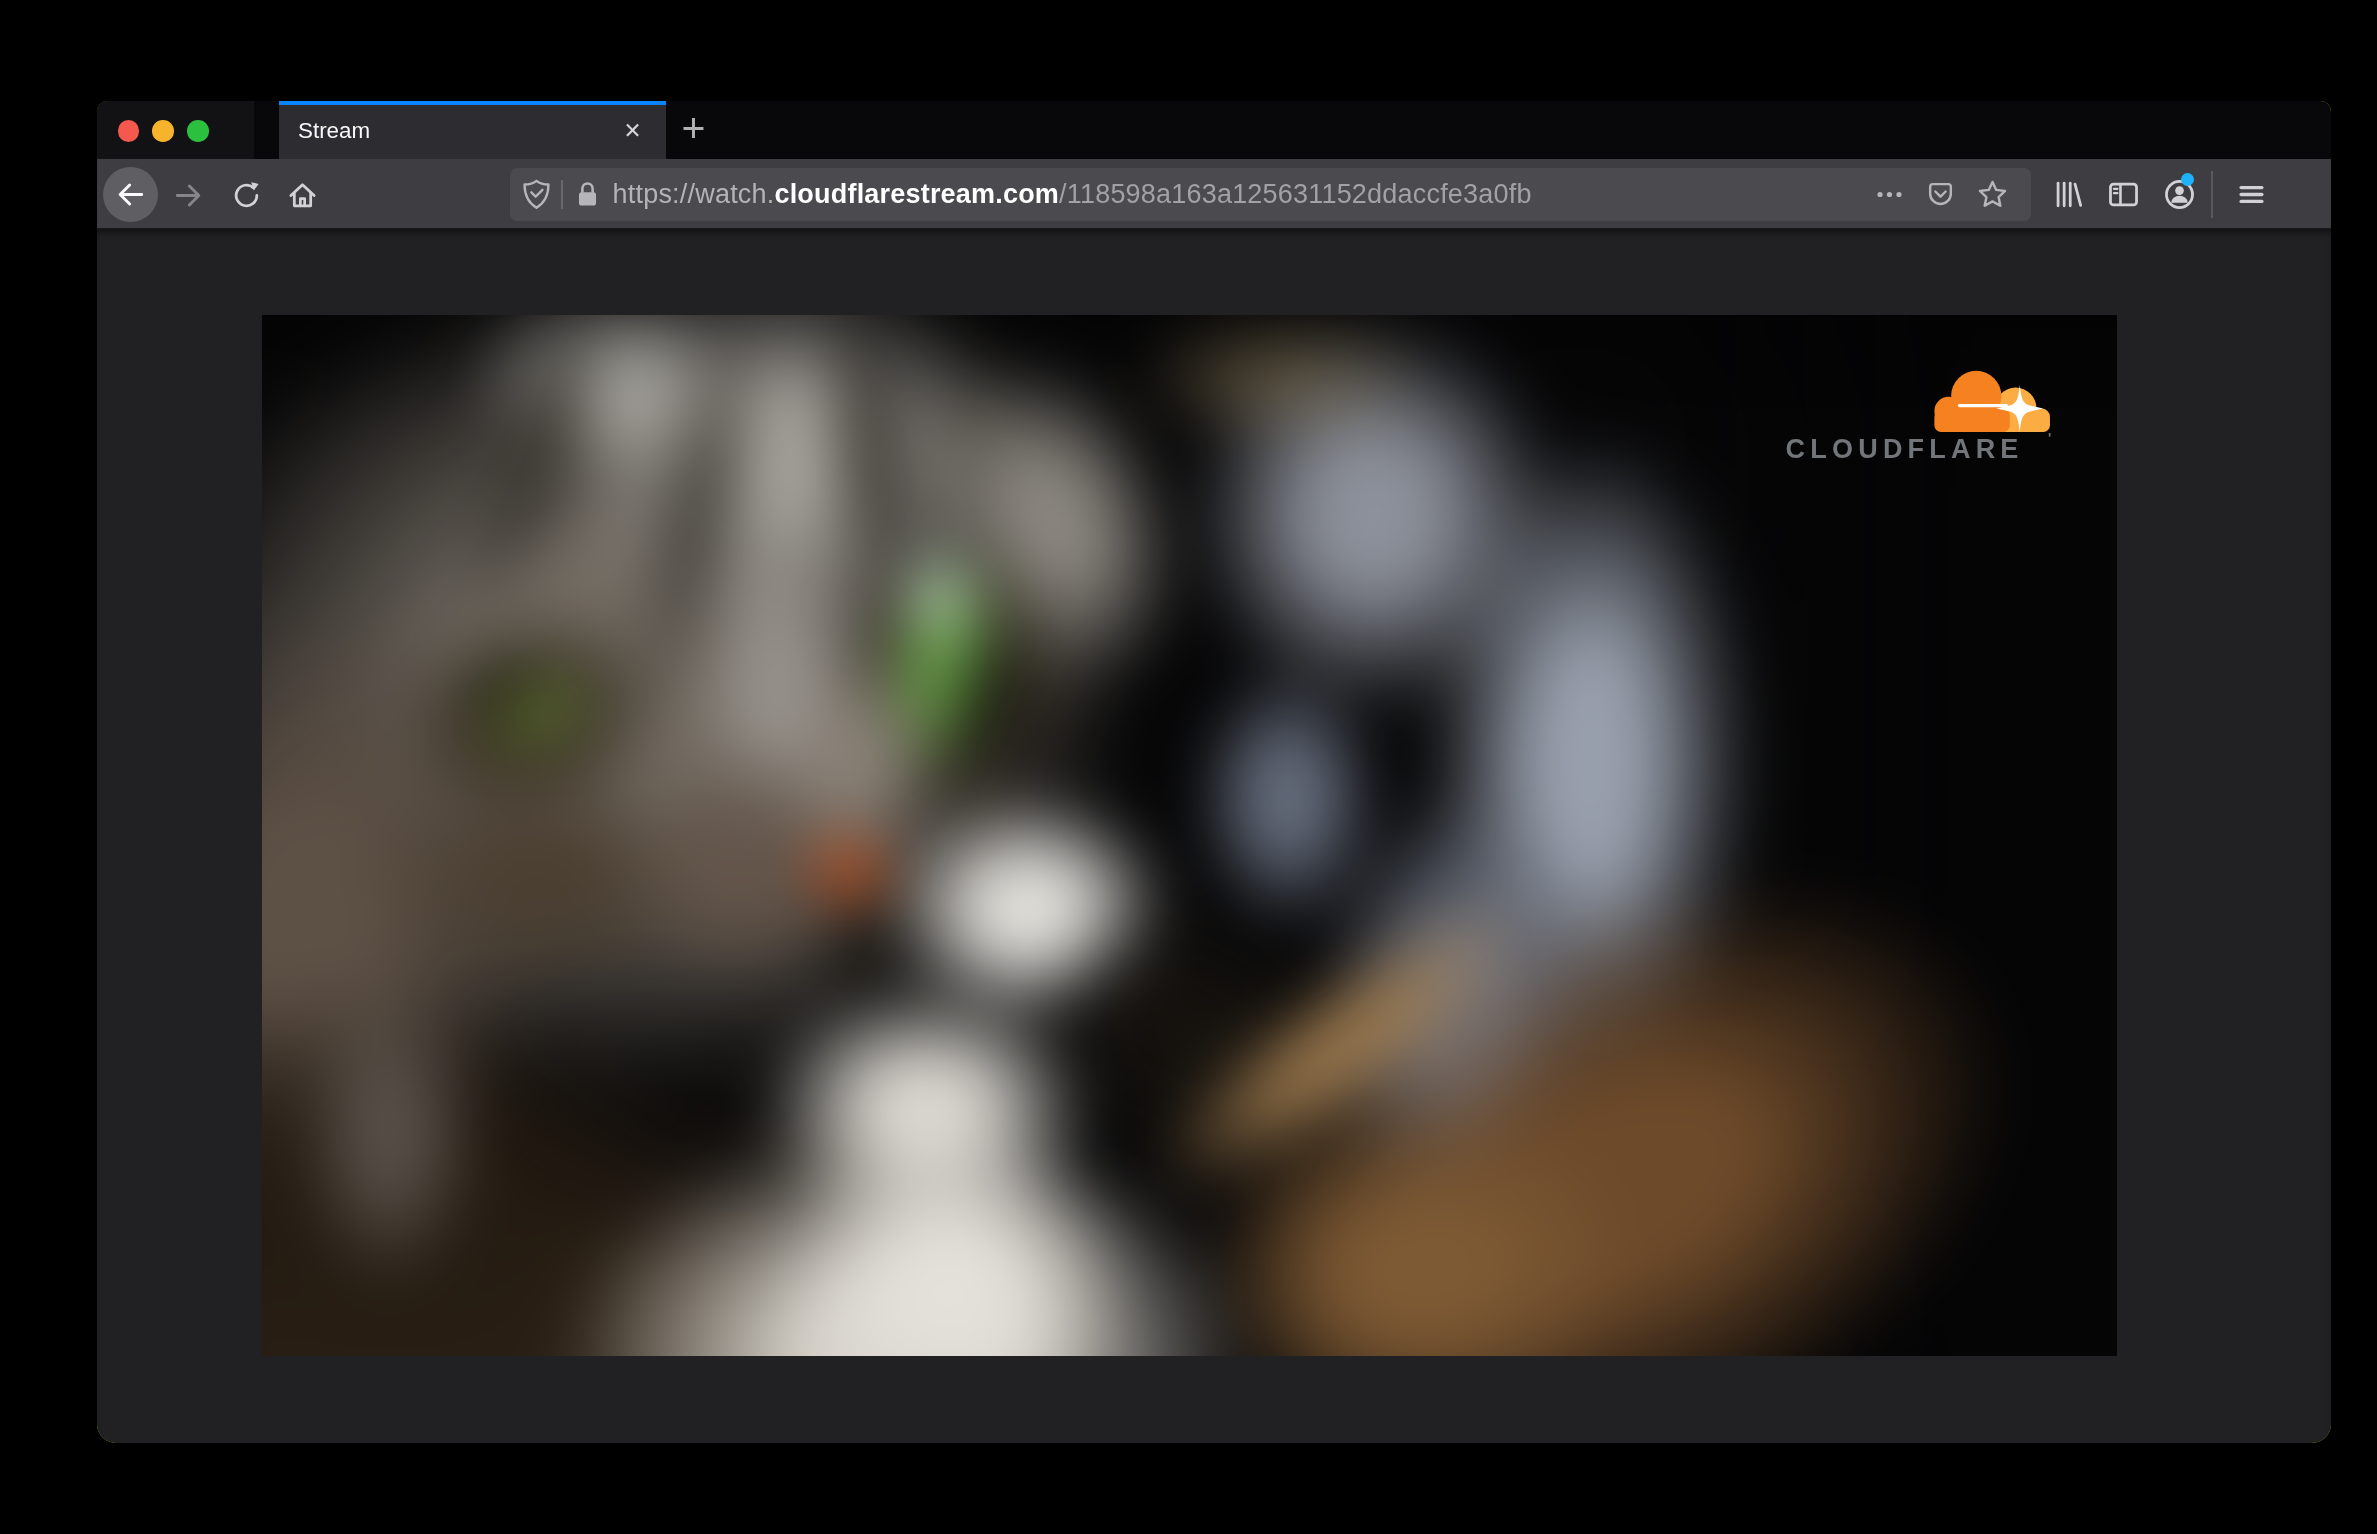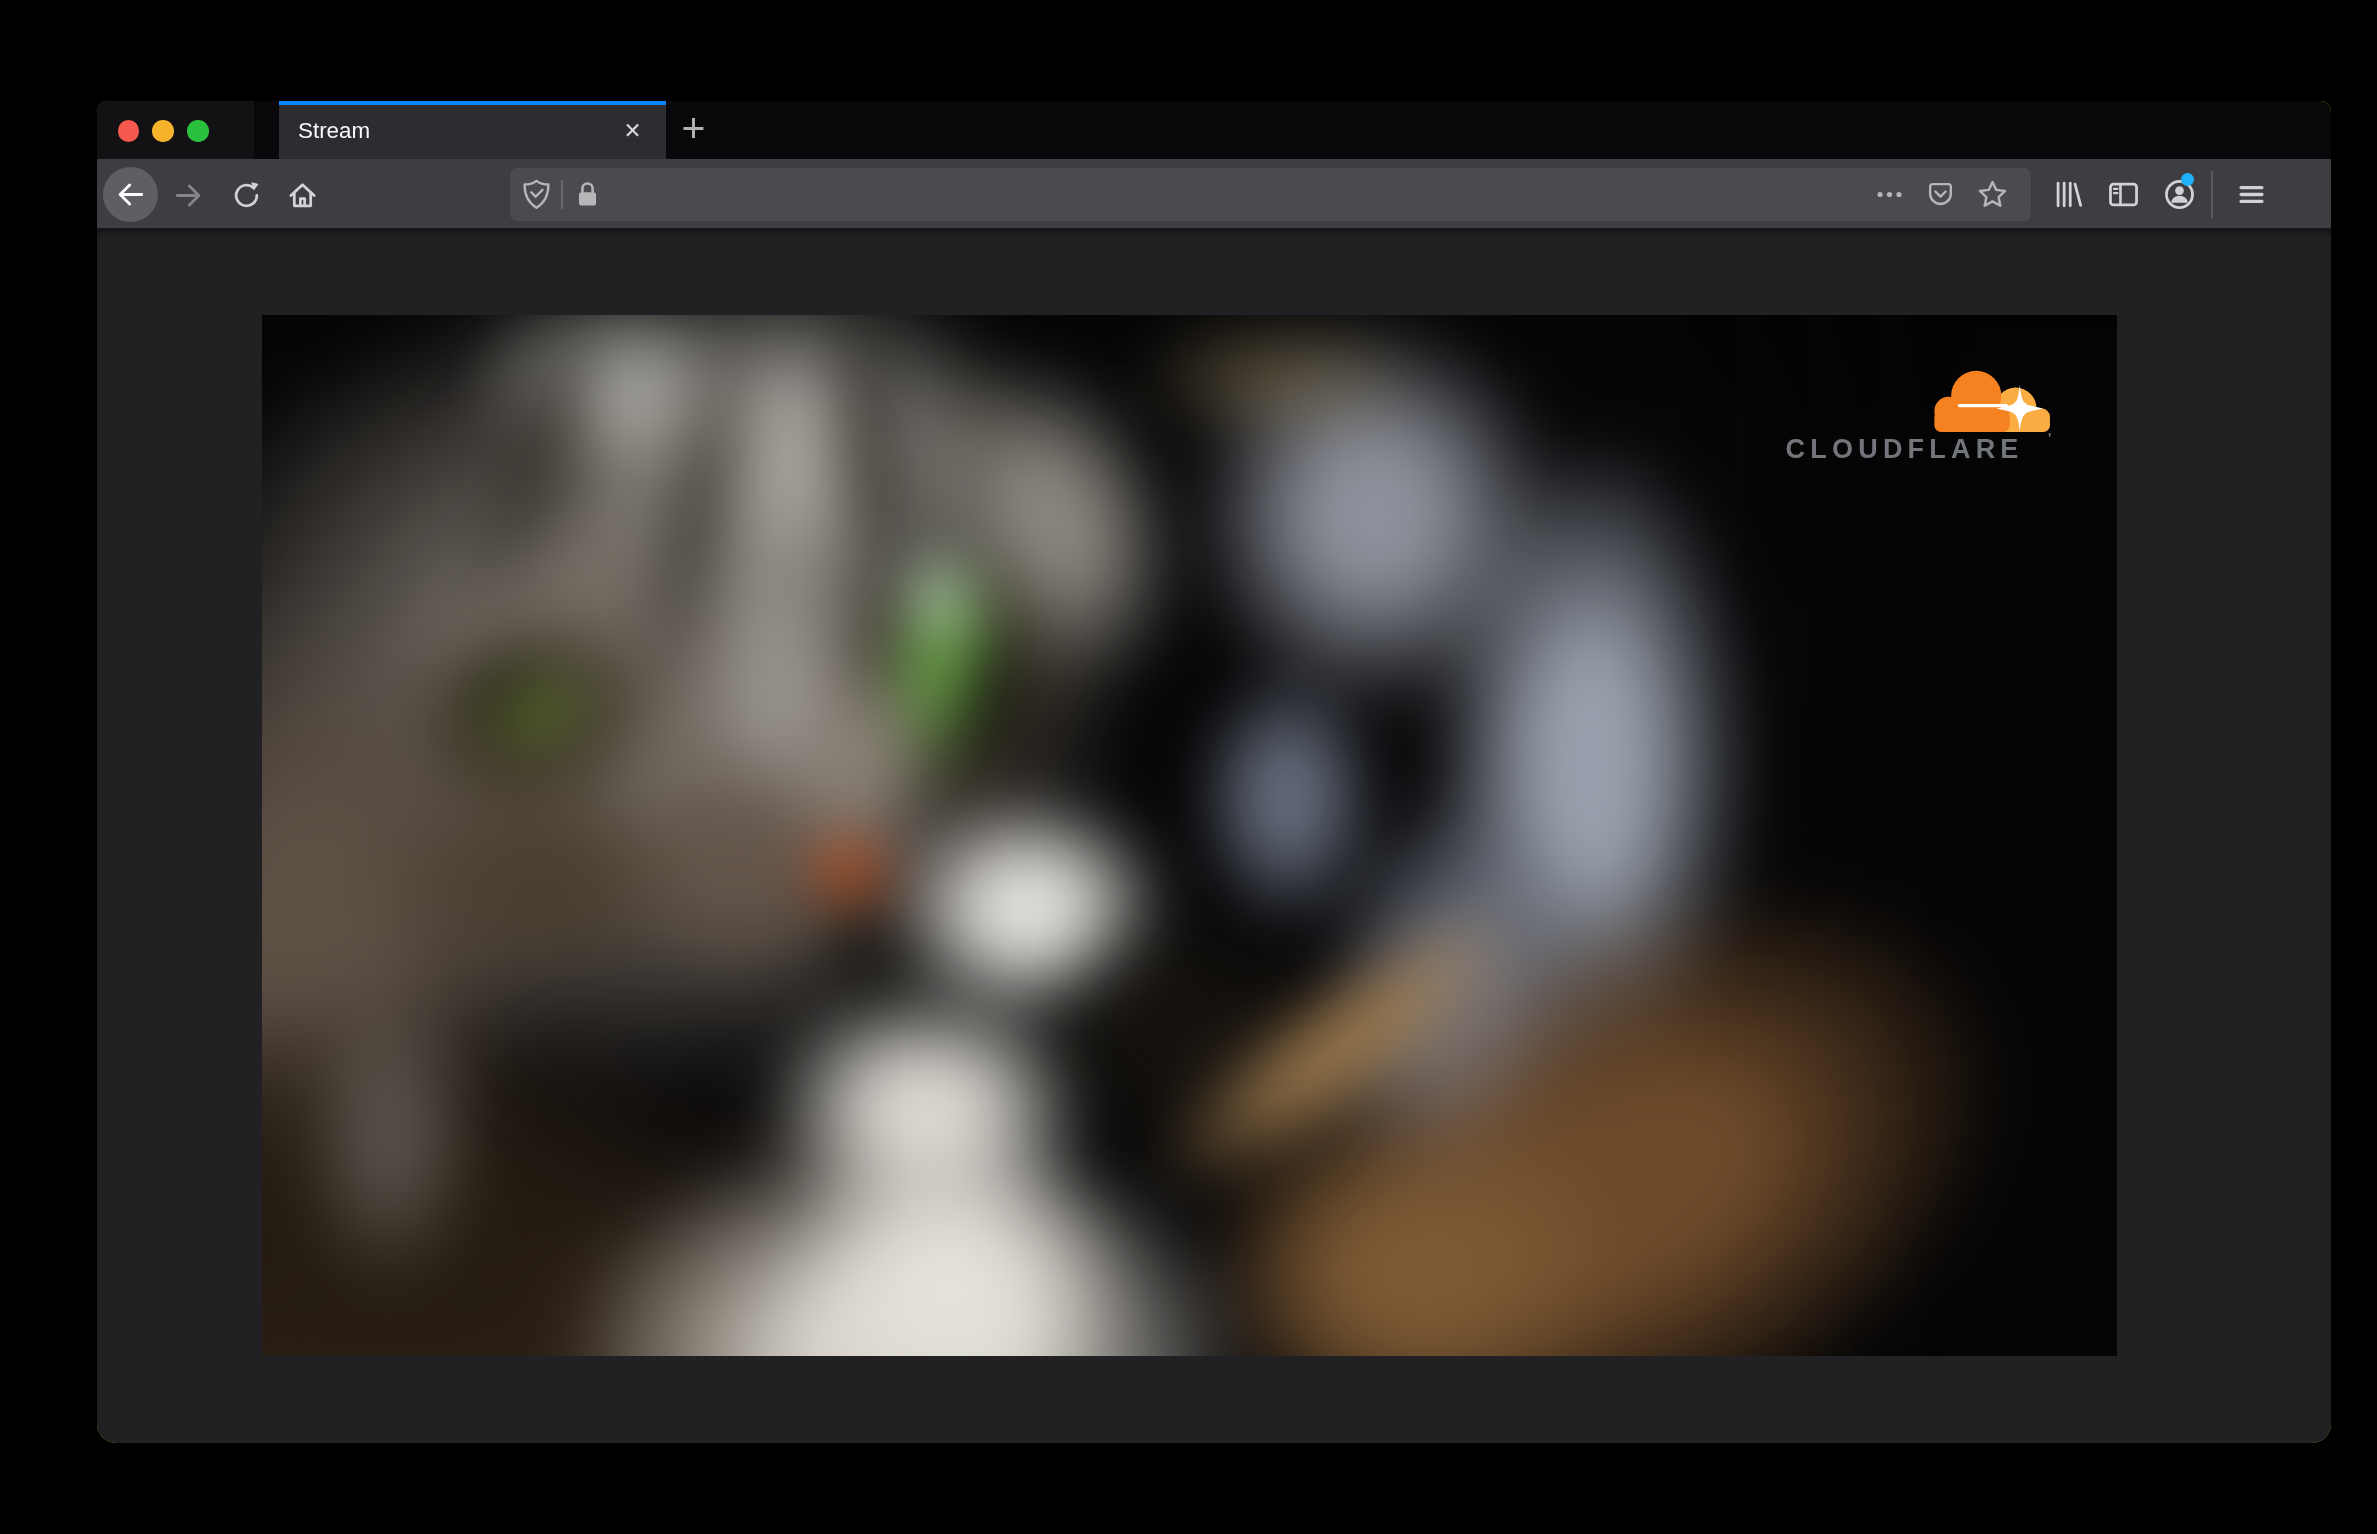--- a/index.html
+++ b/index.html
@@ -109,20 +109,21 @@
     <div class="urlbar">
       <svg width="29" height="33" viewBox="0 0 34 38">
         <path d="M17 3 C21 6.2 26.5 7.3 31 7.3 C31 18 27 28.5 17 34.5 C7 28.5 3 18 3 7.3 C7.5 7.3 13 6.2 17 3 Z" stroke="#b6b6b9" fill="none" stroke-width="2.8" stroke-linejoin="round"></path>
         <path d="M11 16.5 L16 21.5 L24 13.5" class="icon-stroke"></path>
       </svg>
       <div class="urlsep"></div>
       <svg width="29" height="31" viewBox="0 0 34 36">
         <path d="M11 16 V11 a6 6 0 0 1 12 0 V16" stroke="#b6b6b9" fill="none" stroke-width="3"></path>
         <rect x="7" y="15.5" width="20" height="15.5" rx="3" fill="#b6b6b9"></rect>
       </svg>
+      <span class="url-text"><span class="url-prefix">https://watch.</span><span class="url-domain">cloudflarestream.com</span><span class="url-path">/118598a163a125631152ddaccfe3a0fb</span></span>
       <div class="url-right">
         <svg width="31" height="31" viewBox="0 0 36 36">
           <g fill="#b6b6b9">
             <circle cx="7" cy="18" r="3"></circle>
               <circle cx="18" cy="18" r="3"></circle>
               <circle cx="29" cy="18" r="3"></circle>
           </g>
         </svg>
         <svg width="31" height="31" viewBox="0 0 36 36">
           <g>

